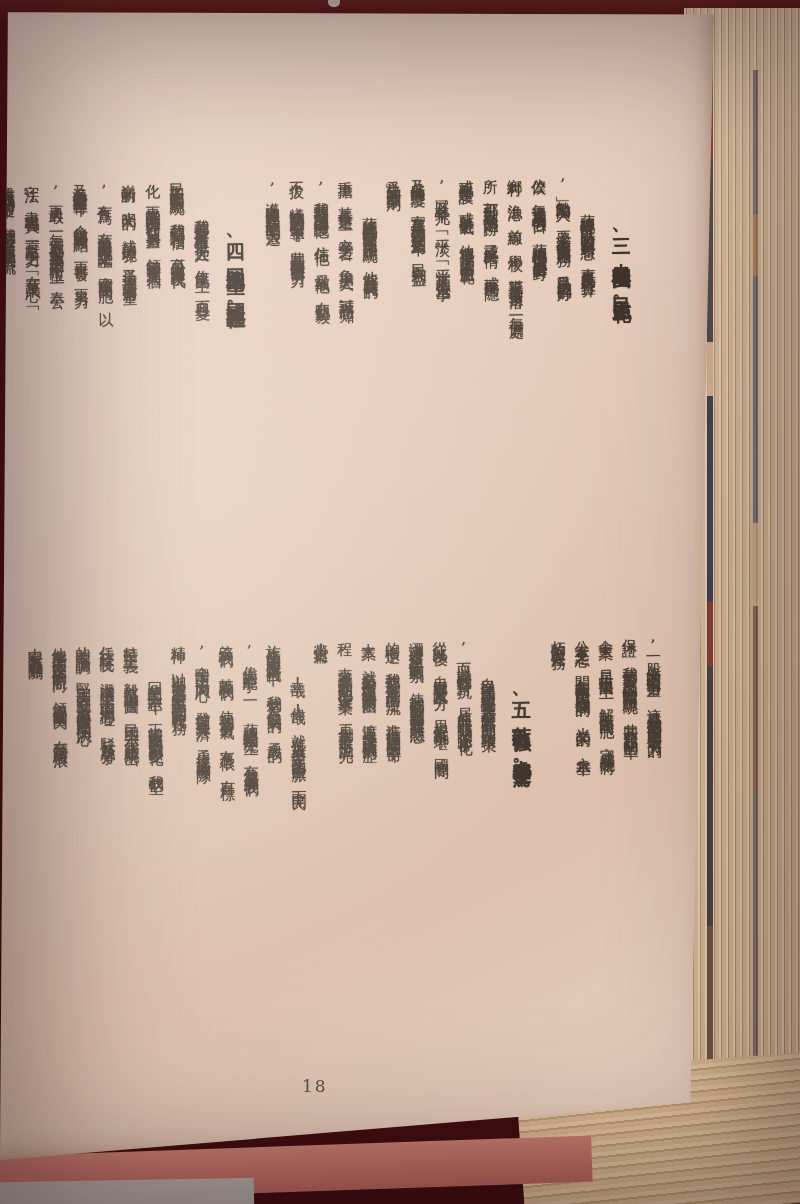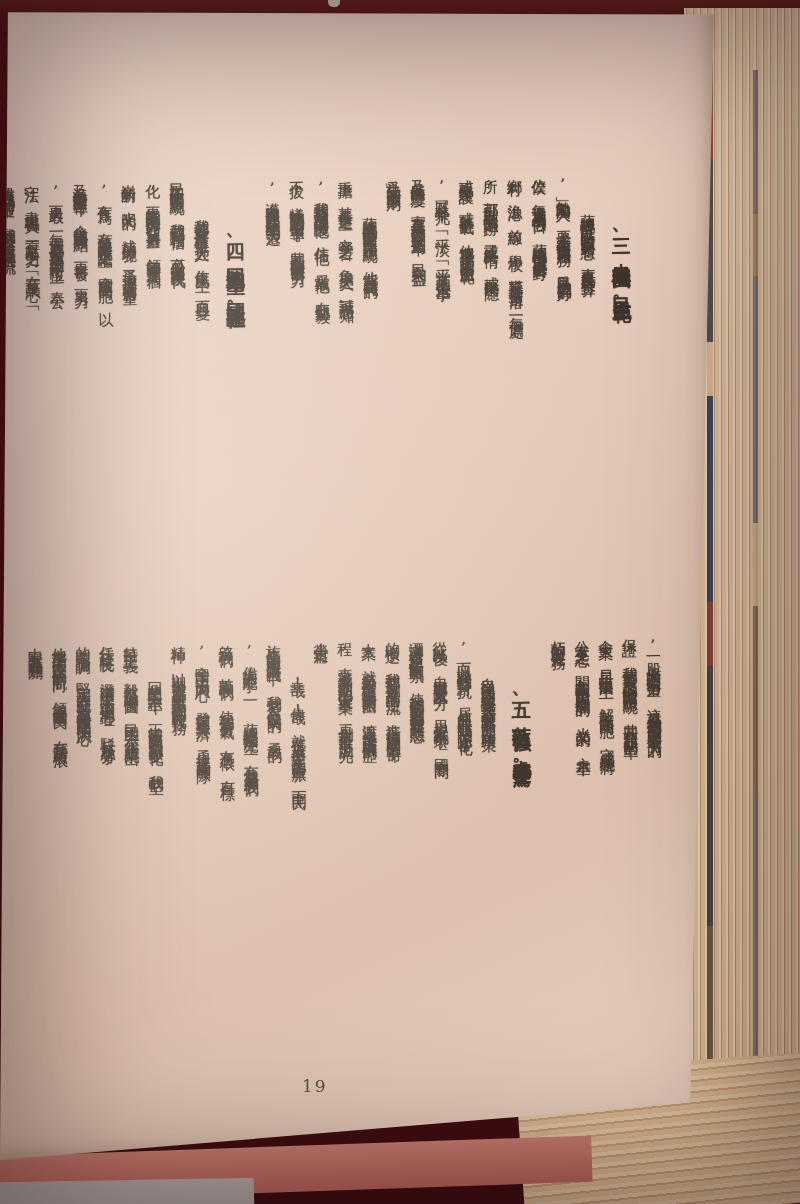--- a/index.html
+++ b/index.html
@@ -150,19 +150,19 @@
         <div class="col">啓示我們,鼓勵我們!使我們有勇氣,有憑依,有目標</div>
         <div class="col">,全國上下協力同心,發揮同舟共濟,勇往邁進的團隊</div>
         <div class="col">精神,以期來完成歷史所賦予我們的時代任務!</div>
         <div class="col indent">回想民國六十年,正當國際局勢劇烈變化,我們堅</div>
         <div class="col">持民主正義,毅然退出聯合國,民國六十一年蔣總統出</div>
         <div class="col">任行政院長,澄清國際人士的迷惘心理,駁斥姑息分子</div>
         <div class="col">的荒謬論調,堅定國人的反共意志與復國建國的決心,</div>
         <div class="col">他掌握了國家正確的航向,領導全國國民,在驚濤駭浪</div>
         <div class="col">中安然渡過難關。</div>
       </div>
-    <div class="folio">19</div>
+    <div class="folio">18</div>
     <div class="page-shading"></div>
   </div>
 
   <div class="dust"></div>
   <div class="vignette"></div>
 </div>
 
 </body></html>

